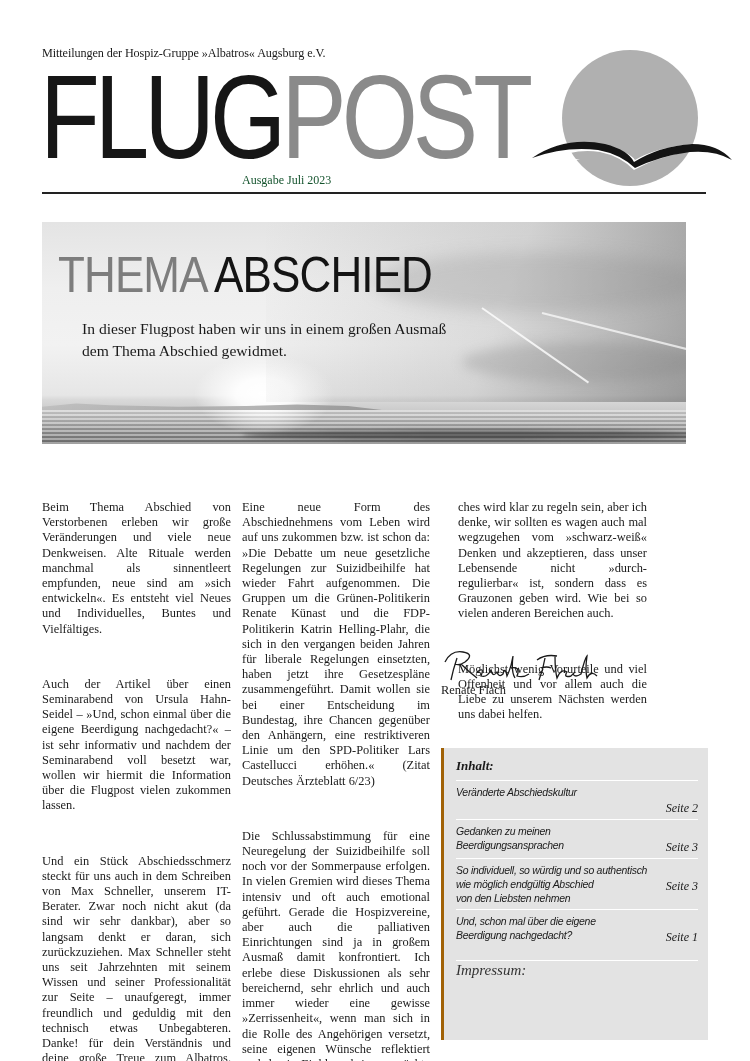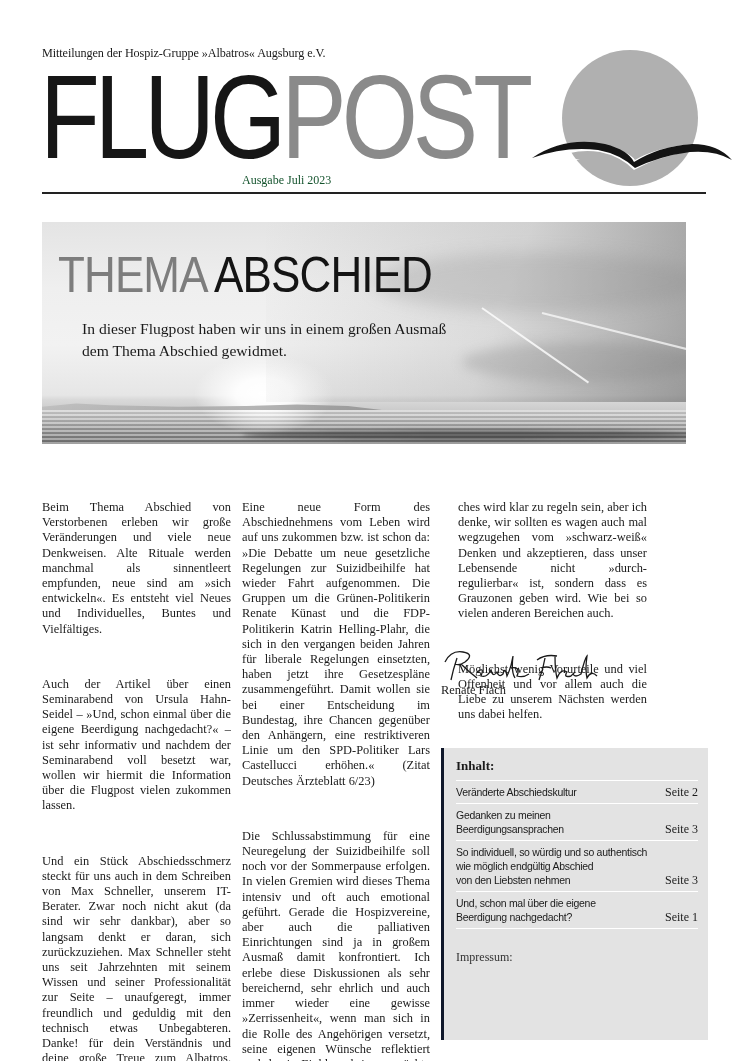--- a/index.html
+++ b/index.html
@@ -40,26 +40,26 @@
 
   .col { position: absolute; font-size: 12.4px; line-height: 15.2px; color: #1a1a1a; text-align: justify; hyphens: manual; }
   .col p { margin-bottom: 15.2px; margin-top: 40px; }
   .col1 { left: 42px; top: 460px; width: 189px; }
   .col2 { left: 242px; top: 460px; width: 188px; }
   .col3 { left: 458px; top: 460px; width: 189px; }
 
   .signature { position: absolute; left: 441px; top: 648px; width: 160px; height: 38px; }
   .sig-name { position: absolute; left: 441px; top: 683px; font-size: 12.4px; color: #1a1a1a; }
 
-  .toc { position: absolute; left: 441px; top: 748px; width: 267px; height: 292px; background: #e3e3e3; border-left: 3px solid #0f172a; padding: 10px 10px 0 12px; }
+  .toc { position: absolute; left: 441px; top: 748px; width: 267px; height: 292px; background: #e3e3e3; border-left: 3px solid #a16207; padding: 10px 10px 0 12px; font-style: italic; }
   .toc-title { font-size: 13px; font-weight: bold; color: #1a1a1a; margin-bottom: 6px; }
-  .toc-item { display: flex; justify-content: space-between; align-items: flex-end; border-top: 1px solid #ffffff; padding: 4px 0 4px 0; }
+  .toc-item { display: flex; justify-content: space-between; align-items: flex-start; border-top: 1px solid #ffffff; padding: 4px 0 4px 0; }
   .toc-item .t { font-family: "Liberation Sans", "DejaVu Sans", sans-serif; font-size: 11.4px; line-height: 14px; color: #1a1a1a; letter-spacing: -0.3px; transform: scaleX(0.92); transform-origin: left bottom; white-space: pre-line; width: 210px; }
-  .toc-item .p { font-size: 12px; line-height: 14px; color: #1a1a1a; white-space: nowrap; }
-  .impressum { border-top: 1px solid #ffffff; padding-top: 23px; font-size: 12px; line-height: 10.5px; color: #333; }
+  .toc-item .p { font-size: 12px; line-height: 14px; color: #1a1a1a; white-space: nowrap; margin-top: 16px; }
+  .impressum { margin-top: 12px; border-top: 1px solid #ffffff; padding-top: 4px; font-size: 15px; line-height: 10.5px; color: #333; }
 </style>
 </head>
 <body>
 
 <div class="subtitle">Mitteilungen der Hospiz-Gruppe »Albatros« Augsburg e.V.</div>
 
 <div class="masthead">
   <span class="mast-word">
     <span class="dark">FLUG</span><span class="light">POST</span>
   </span>

